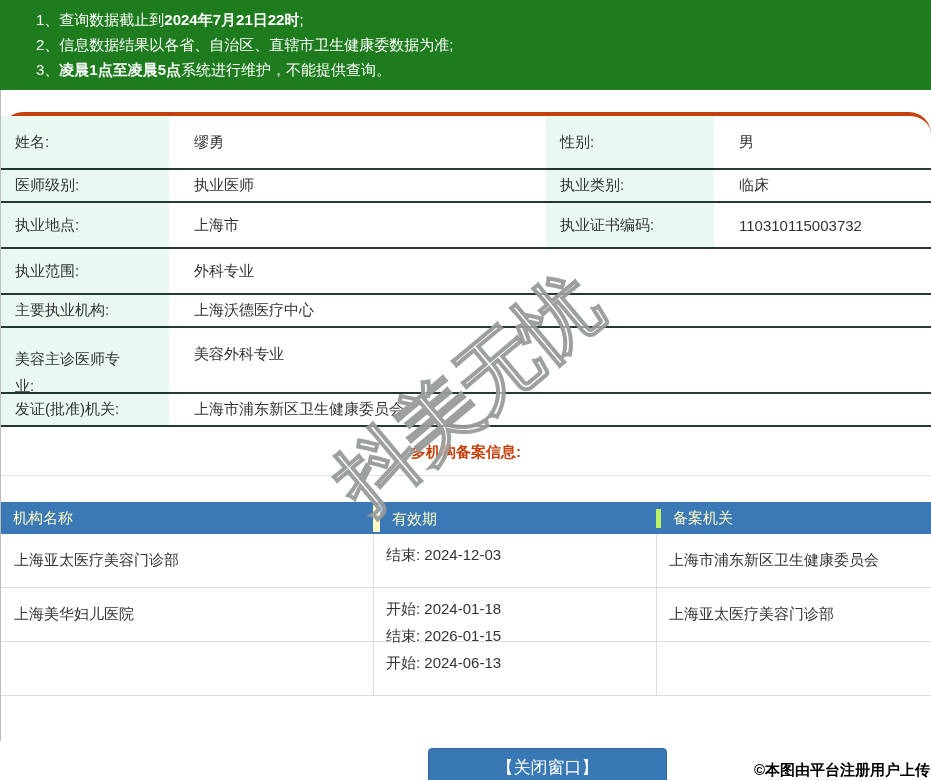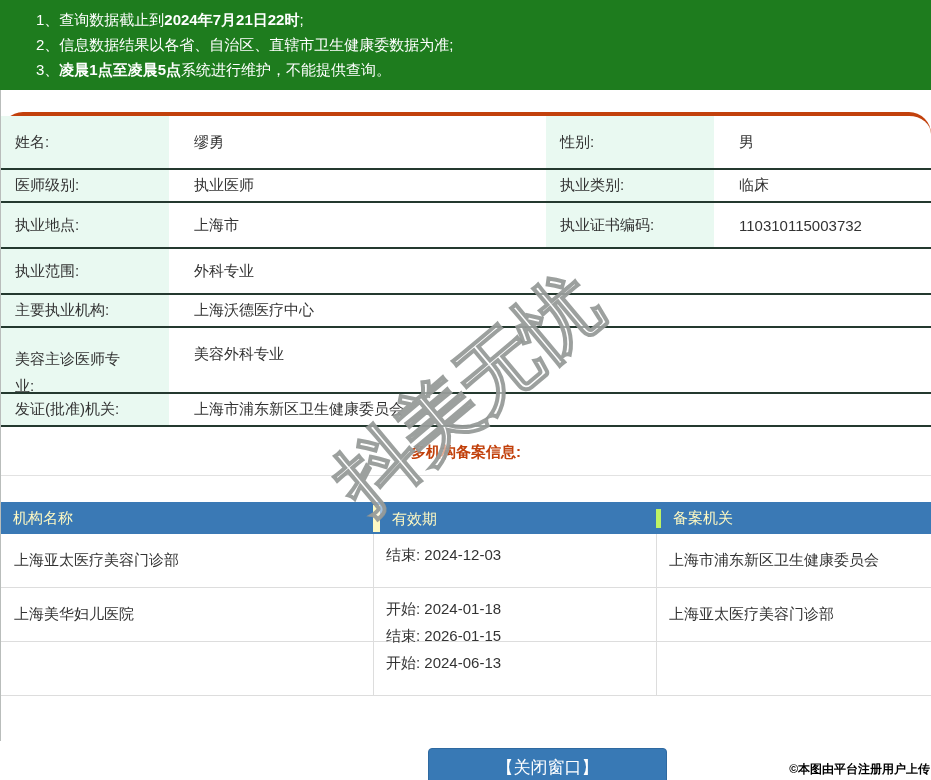--- a/index.html
+++ b/index.html
@@ -55,21 +55,21 @@
   .c3 { flex:1; border-left:5px solid #bef264; display:flex; align-items:center; padding-left:12px; }
   .frow .c2, .frow .c3 { border-left:1px solid #ddd; }
 
   
   .close-btn {
     position:absolute; left:428px; top:748px; width:239px; height:42px;
     background:#3879b5; border:1px solid #2f69a0; border-radius:4px;
     color:#fff; font-size:17px; text-align:center; padding-top:7px; cursor:pointer;
   }
   .credit {
-    position:absolute; right:1px; top:761px; font-size:12px; font-weight:bold; color:#000;
+    position:absolute; right:1px; top:761px; font-size:15px; font-weight:bold; color:#000;
     text-shadow:-1px 0 #fff, 1px 0 #fff, 0 -1px #fff, 0 1px #fff;
   }
 
   
   .watermark {
     position:absolute; left:268px; top:350px; width:400px; height:90px;
     display:flex; align-items:center; justify-content:center;
     transform:rotate(-40deg); pointer-events:none; z-index:5;
     font-size:80px; font-weight:bold; letter-spacing:-2px; white-space:nowrap;
     color:rgba(255,255,255,0.55);

